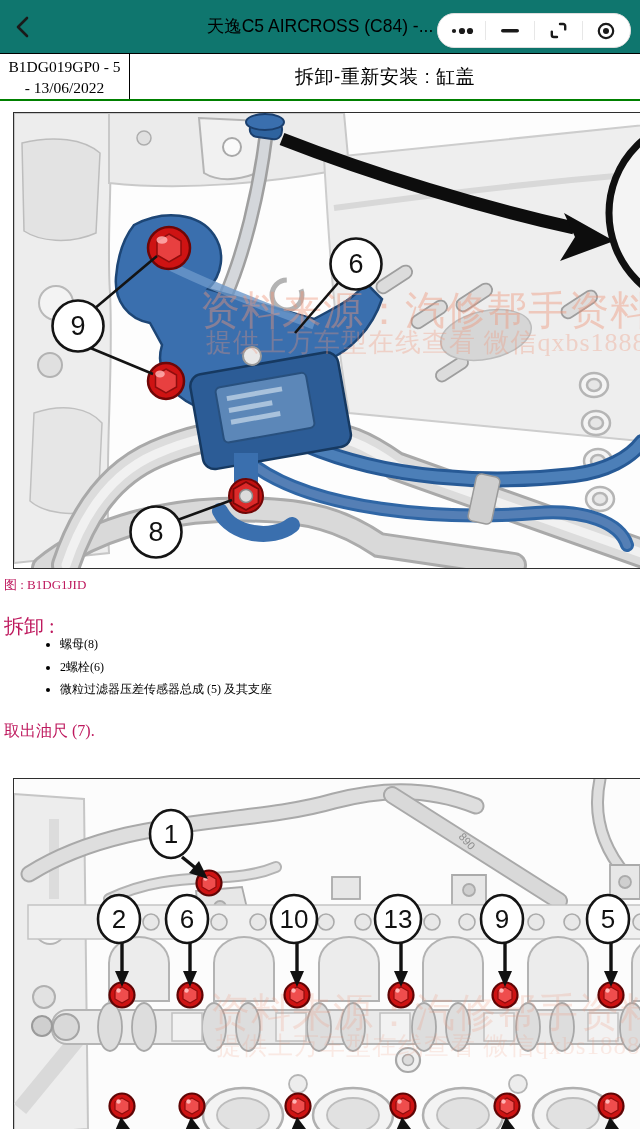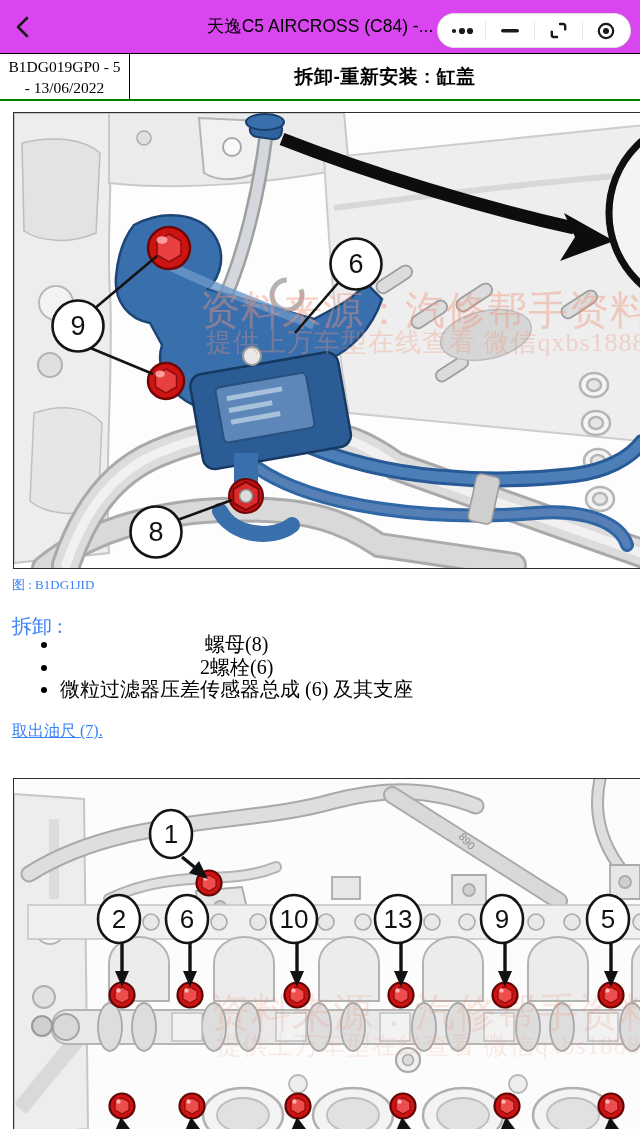--- a/index.html
+++ b/index.html
@@ -1,52 +1,52 @@
 <!DOCTYPE html>
 <html><head>
 <meta charset="utf-8">
 <style>
   html,body{margin:0;padding:0;background:#888;}
   .screen{position:relative;width:640px;height:1129px;background:#fff;overflow:hidden;
           font-family:"Liberation Sans",sans-serif;color:#000;}
 
   
-  .appbar{position:absolute;top:0;left:0;width:640px;height:53px;background:#d946ef;}
+  .appbar{position:absolute;top:0;left:0;width:640px;height:53px;background:#0f766e;}
   .backbtn{position:absolute;left:12px;top:15px;width:24px;height:24px;cursor:pointer;}
   .apptitle{position:absolute;left:0;right:0;top:0;height:53px;line-height:53px;
             text-align:center;font-size:17.5px;font-weight:500;color:#000;}
   .capsule{position:absolute;right:9px;top:13px;width:192px;height:33px;background:#fff;
            border:1px solid #dedede;border-radius:17px;display:flex;align-items:center;
            box-shadow:0 1px 2px rgba(0,0,0,0.04);}
   .capseg{flex:1;display:flex;align-items:center;justify-content:center;height:100%;
           background:none;border:none;padding:0;cursor:pointer;}
   .capdiv{width:1px;height:19px;background:#e7e7e7;}
 
   
   .doc-header{position:absolute;top:53px;left:0;width:640px;height:45px;
               border-top:1px solid #000;border-bottom:2px solid #008000;display:flex;background:#fff;}
   .ref-cell{width:130px;border-right:1px solid #000;font-family:"Liberation Serif",serif;
             font-size:15.5px;line-height:21px;text-align:center;padding-top:2px;box-sizing:border-box;}
   .doc-title{flex:1;display:flex;align-items:center;justify-content:center;
-             font-size:19px;font-weight:bold;letter-spacing:0.5px;text-align:right;}
+             font-size:19px;font-weight:normal;letter-spacing:0.5px;text-align:right;}
 
   
   .fig{position:absolute;background:#fff;border:1px solid #2e2e2e;overflow:hidden;}
   .fig1{left:13px;top:112px;width:626px;height:455px;}
   .fig2{left:13px;top:778px;width:626px;height:352px;}
   .fig svg{display:block;}
 
   
-  .doc-text{font-family:"Liberation Serif",serif;color:#3b82f6;position:absolute;left:12px;}
+  .doc-text{font-family:"Liberation Serif",serif;color:#be185d;position:absolute;left:4px;}
   .caption{top:576px;font-size:13px;}
   .steps-heading{top:613px;font-size:20px;}
   .bullets{position:absolute;top:633px;left:4px;margin:0;padding:0 0 0 56px;
-           font-family:"Liberation Serif",serif;font-size:20px;list-style:disc;text-align:center;}
+           font-family:"Liberation Serif",serif;font-size:12px;list-style:disc;}
   .bullets li{line-height:22.5px;}
-  .after-step{top:721px;font-size:16px;text-decoration:underline;}
+  .after-step{top:721px;font-size:16px;}
 
   .callout-text{font-family:"Liberation Sans",sans-serif;fill:#111;}
   .wm{font-family:"Liberation Serif",serif;letter-spacing:1px;}
 </style>
 </head>
 <body>
 
 <div class="screen">
 
   <header class="appbar">
@@ -223,21 +223,21 @@
         <text class="callout-text" x="142" y="428" text-anchor="middle" font-size="27">8</text>
       </g>
     </svg>
   </div>
 
   <div class="doc-text caption">图 : B1DG1JID</div>
   <div class="doc-text steps-heading">拆卸 :</div>
   <ul class="bullets">
     <li>螺母(8)</li>
     <li>2螺栓(6)</li>
-    <li>微粒过滤器压差传感器总成 (6) 及其支座</li>
+    <li>微粒过滤器压差传感器总成 (5) 及其支座</li>
   </ul>
   <div class="doc-text after-step">取出油尺 (7).</div>
 
   <div class="fig fig2">
     <svg viewBox="0 0 700 360" width="700" height="360">
       <rect width="700" height="360" fill="#fcfcfc"></rect>
 
       <g>
         <path d="M0,15 L70,20 L74,350 L0,355 Z" fill="#ededed" stroke="#c6c6c6" stroke-width="2"></path>
         <circle cx="36" cy="150" r="15" fill="#f5f5f5" stroke="#b5b5b5" stroke-width="2"></circle>

